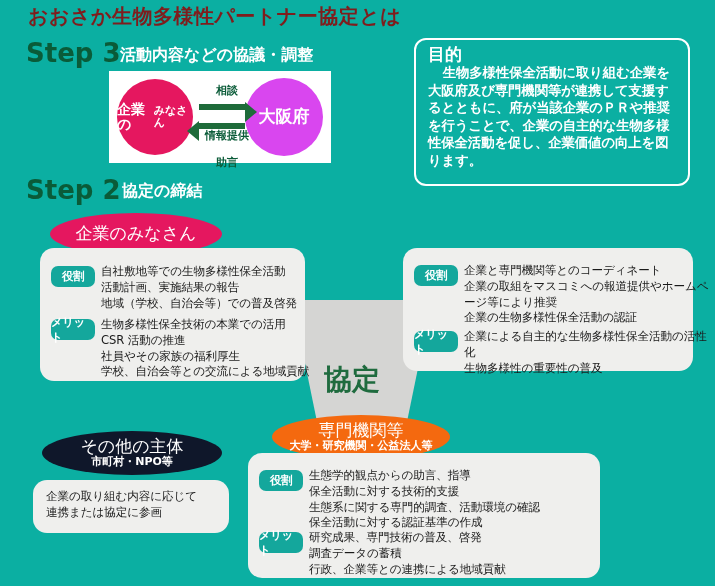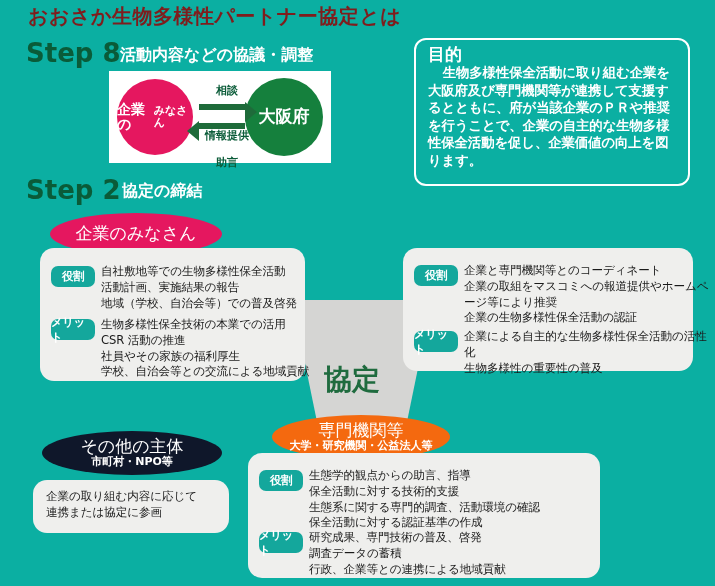--- a/index.html
+++ b/index.html
@@ -41,21 +41,21 @@
     position:absolute;border-radius:50%;
     display:flex;align-items:center;justify-content:center;
     color:#fff;font-weight:bold;line-height:1.05;
   }
   #circle-company{
     left:8px;top:8px;width:76px;height:76px;background:#E5175F;
   }
   #circle-company .l1{font-size:14px;}
   #circle-company .l2{font-size:11px;}
   #circle-osaka{
-    left:136px;top:7px;width:78px;height:78px;background:#15803d;
+    left:136px;top:7px;width:78px;height:78px;background:#d946ef;
   }
   #circle-osaka .l1{font-size:17px;}
   #circle-osaka .l2{font-size:17px;}
 
   .arrow-label{
     position:absolute;font-size:11px;font-weight:bold;color:#0A5B38;
     white-space:nowrap;text-align:center;
   }
   #lbl-soudan{left:92px;top:12px;width:52px;}
   #lbl-johou{left:80px;top:57px;width:76px;}
@@ -156,21 +156,21 @@
   #card-other{left:33px;top:480px;width:196px;height:53px;}
   #text-other{left:46px;top:489px;}
 </style>
 </head>
 <body>
 
 <div class="stage">
 
   <div id="page-title">おおさか生物多様性パートナー協定とは</div>
 
-  <div id="step1-word" class="step-word">Step 8</div>
+  <div id="step1-word" class="step-word">Step 3</div>
   <div id="step1-sub" class="step-sub">活動内容などの協議・調整</div>
 
   <div id="step1-diagram">
     <div id="circle-company" class="circ">
       <span class="l1">企業の</span>
       <span class="l2">みなさん</span>
     </div>
     <div id="circle-osaka" class="circ">
       <span class="l1">大阪</span>
       <span class="l2">府</span>

